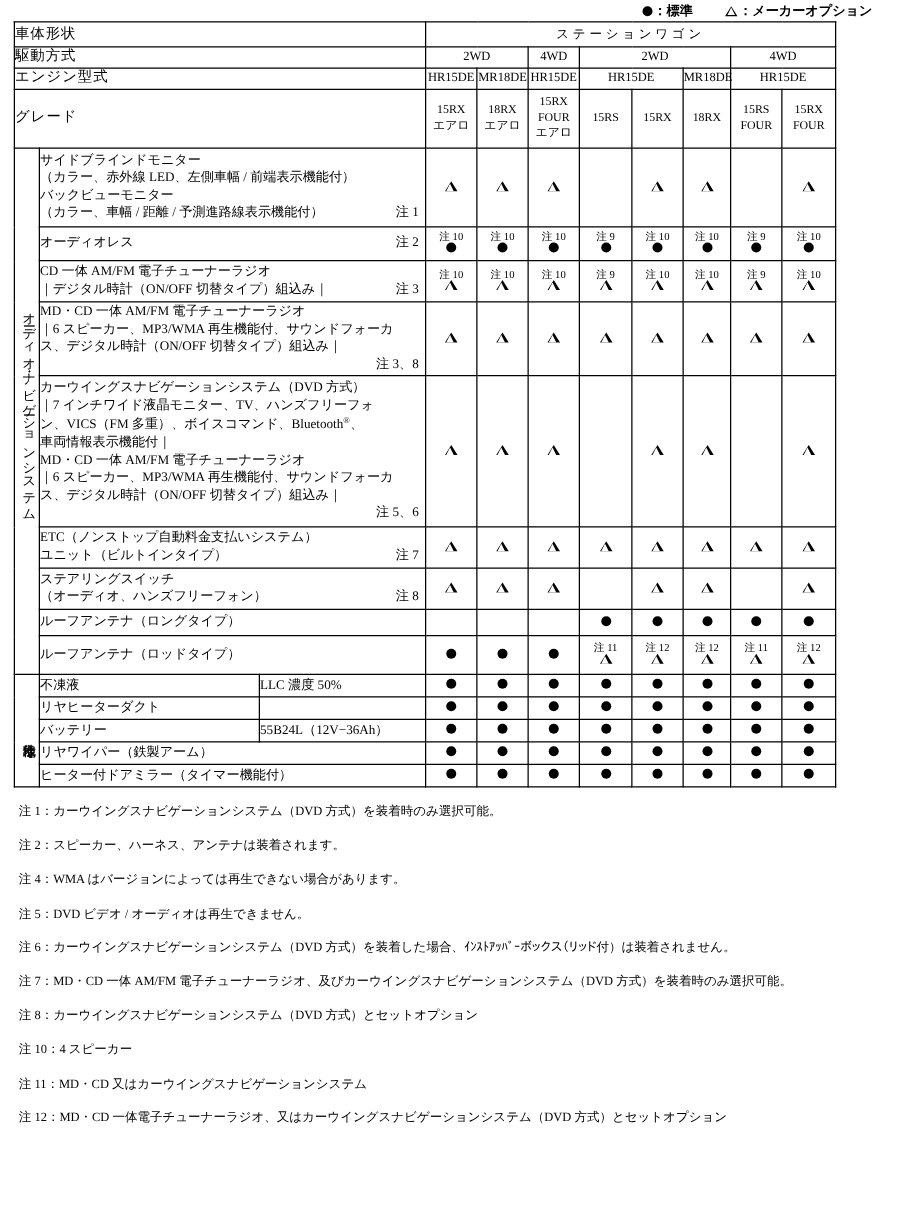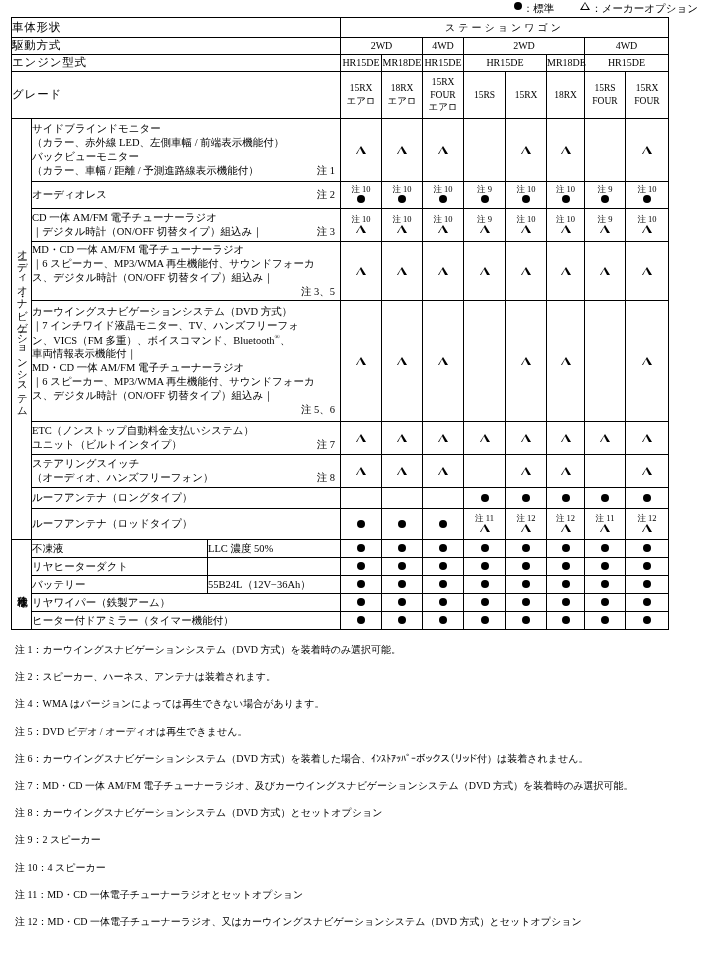--- a/index.html
+++ b/index.html
@@ -27,21 +27,21 @@
   .legend {
     height: 17px;
     display: flex;
     justify-content: flex-end;
     align-items: center;
     gap: 26px;
     font-size: 10.5px;
     padding-right: 10px;
     box-sizing: border-box;
   }
-  .legend-item { display: flex; white-space: nowrap; }
+  .legend-item { display: flex; align-items: center; white-space: nowrap; font-weight: bold; }
   .legend-item .mk { margin-right: 1px; }
 
   
   .mk-filled {
     display: inline-block;
     width: 8px; height: 8px;
     border-radius: 50%;
     background: #000;
     vertical-align: -1px;
   }
@@ -318,21 +318,21 @@
           <td class="cell outer-r">
             <span class="notelab">注 10</span>
             <span class="marks"><span class="mk-tri"></span></span>
           </td>
         </tr>
         <tr>
           <td class="item" colspan="2" style="height:58px">
             <div>MD・CD 一体 AM/FM 電子チューナーラジオ</div>
             <div>｜6 スピーカー、MP3/WMA 再生機能付、サウンドフォーカ</div>
             <div>ス、デジタル時計（ON/OFF 切替タイプ）組込み｜</div>
-            <div class="lastline">注 3、5</div>
+            <div class="lastline">注 3、8</div>
           </td>
           <td class="cell grp-l">
             <span class="marks"><span class="mk-tri"></span></span>
           </td>
           <td class="cell">
             <span class="marks"><span class="mk-tri"></span></span>
           </td>
           <td class="cell">
             <span class="marks"><span class="mk-tri"></span></span>
           </td>
@@ -664,19 +664,18 @@
   </table>
 
   <div class="notes" id="footnotes">
       <div><span class="nkey">注 1</span><span>：カーウイングスナビゲーションシステム（DVD 方式）を装着時のみ選択可能。</span></div>
       <div><span class="nkey">注 2</span><span>：スピーカー、ハーネス、アンテナは装着されます。</span></div>
       <div><span class="nkey">注 4</span><span>：WMA はバージョンによっては再生できない場合があります。</span></div>
       <div><span class="nkey">注 5</span><span>：DVD ビデオ / オーディオは再生できません。</span></div>
       <div><span class="nkey">注 6</span><span>：カーウイングスナビゲーションシステム（DVD 方式）を装着した場合、ｲﾝｽﾄｱｯﾊﾟｰボックス（リッド付）は装着されません。</span></div>
       <div><span class="nkey">注 7</span><span>：MD・CD 一体 AM/FM 電子チューナーラジオ、及びカーウイングスナビゲーションシステム（DVD 方式）を装着時のみ選択可能。</span></div>
       <div><span class="nkey">注 8</span><span>：カーウイングスナビゲーションシステム（DVD 方式）とセットオプション</span></div>
-      <div><span class="nkey">注 9</span><span>：2 スピーカー</span></div>
       <div><span class="nkey">注 10</span><span>：4 スピーカー</span></div>
-      <div><span class="nkey">注 11</span><span>：MD・CD 一体電子チューナーラジオとセットオプション</span></div>
+      <div><span class="nkey">注 11</span><span>：MD・CD 又はカーウイングスナビゲーションシステム</span></div>
       <div><span class="nkey">注 12</span><span>：MD・CD 一体電子チューナーラジオ、又はカーウイングスナビゲーションシステム（DVD 方式）とセットオプション</span></div>
     </div>
 
 </div>
 
 </body></html>

